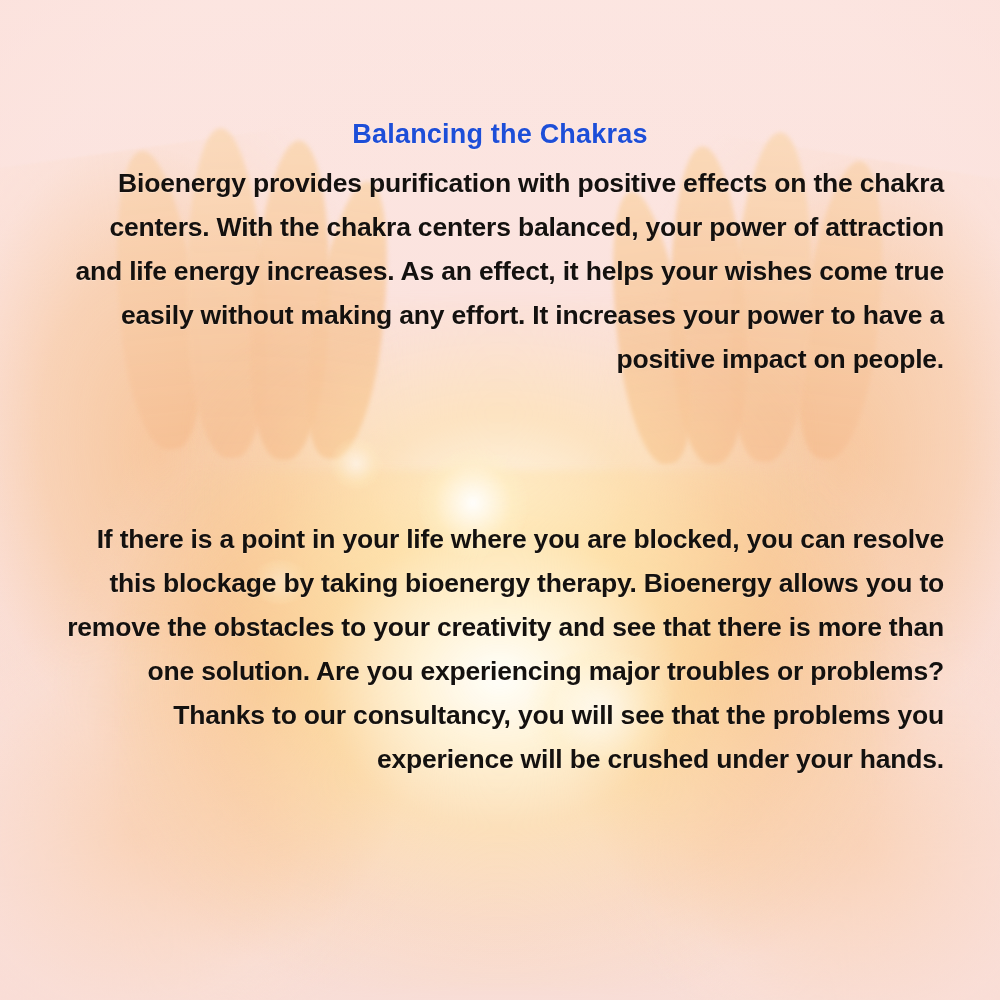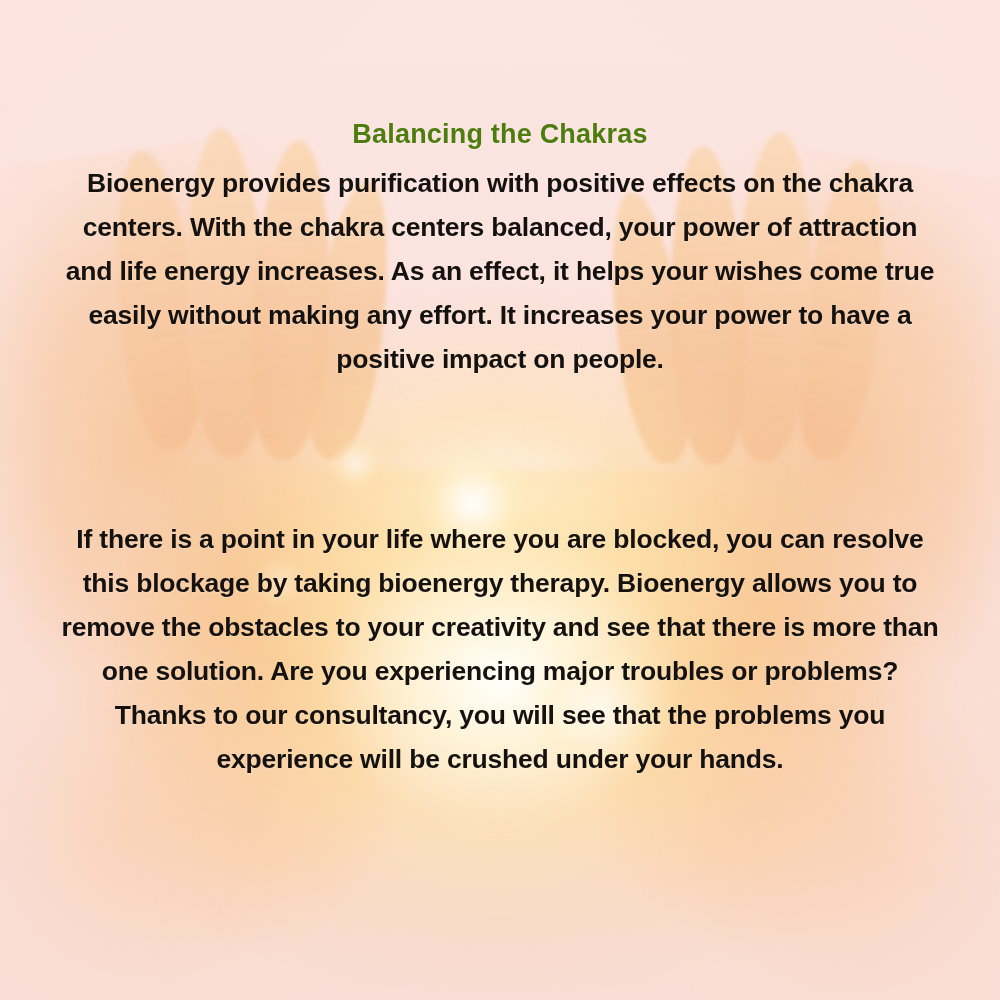--- a/index.html
+++ b/index.html
@@ -165,37 +165,38 @@
   .section {
     position: absolute;
     left: 56px;
     right: 56px;
     text-align: center;
   }
   .section-1 { top: 118px; }
   .section-2 { top: 518px; }
 
   .section-title {
-    color: #4d7c0f;
+    color: #1d4ed8;
     font-size: 27px;
     font-weight: bold;
     letter-spacing: 0.2px;
     margin: 0 0 12px 0;
     line-height: 1.2;
     text-shadow: 0 1px 2px rgba(255,255,255,0.35);
   }
 
   .section-body {
     color: #14110f;
     font-size: 26.5px;
     font-weight: bold;
     line-height: 1.66;
     margin: 0;
     letter-spacing: -0.2px;
     text-shadow: 0 1px 1px rgba(255,255,255,0.25);
+    text-align: right;
   }
 </style>
 </head>
 <body>
 
 <div class="poster">
 
   <div class="bg-layer">
     <div class="bg-base"></div>
 

